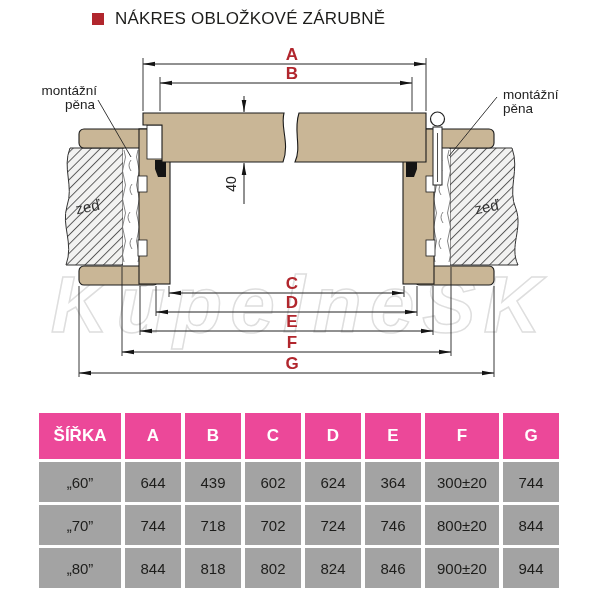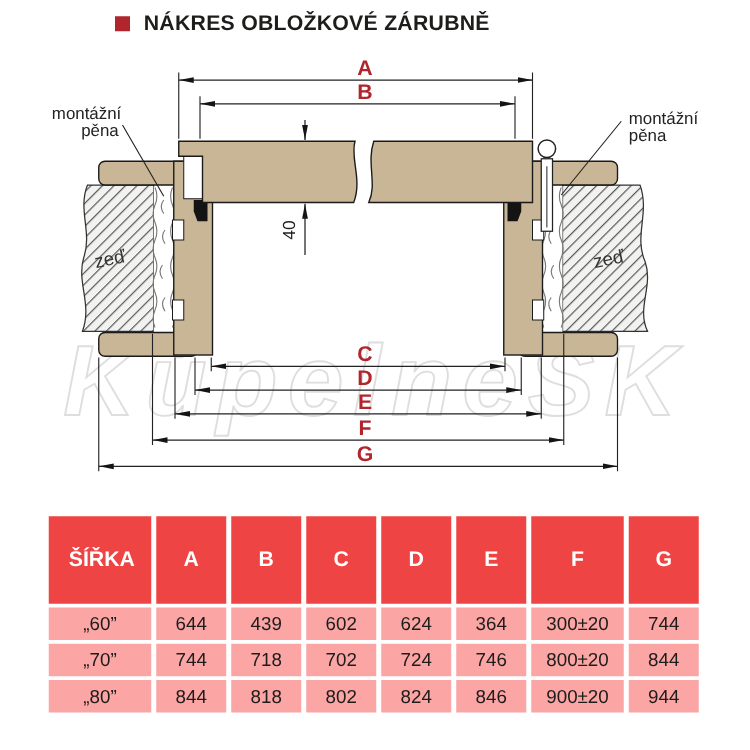--- a/index.html
+++ b/index.html
@@ -2,21 +2,21 @@
 <html><head>
 <meta charset="utf-8">
 <style>
   html,body { margin:0; padding:0; }
   body {
     width:600px; height:600px; position:relative; overflow:hidden;
     background:#ffffff; font-family:"Liberation Sans", sans-serif;
   }
   .title-row { position:absolute; left:92px; top:9px; display:flex; align-items:center; gap:11px; }
   .bullet { width:12px; height:12px; background:#b1262d; flex:0 0 auto; }
-  .page-title { margin:0; font-size:17px; font-weight:bold; color:#1d1d1b; letter-spacing:0.2px; white-space:nowrap; }
+  .page-title { margin:0; font-size:17px; font-weight:normal; color:#1d1d1b; letter-spacing:0.2px; white-space:nowrap; }
 
   svg.diagram { position:absolute; left:0; top:0; }
 
   .wood  { fill:#c9b696; stroke:#1a1a1a; stroke-width:1.1; }
   .wall  { fill:url(#hatch); stroke:#333; stroke-width:1; }
   .whitep{ fill:#ffffff; stroke:#1a1a1a; stroke-width:0.8; }
   .foam  { fill:#ffffff; stroke:none; }
   .seal  { fill:#141414; stroke:none; }
   .thin  { stroke:#222; stroke-width:0.9; fill:none; }
   .dim   { stroke:#222; stroke-width:1; fill:none; }
@@ -26,26 +26,26 @@
   .wallbl{ font-size:15px; fill:#333; text-anchor:middle; }
   .dim40 { font-size:14px; fill:#222; text-anchor:middle; }
   .wm    { font-size:80px; font-style:italic; font-weight:bold; fill:none;
            stroke:#dedede; stroke-width:1.5; text-anchor:middle; letter-spacing:8px; }
 
   table.size-table {
     position:absolute; left:35px; top:410px; width:528px;
     border-collapse:separate; border-spacing:4px 3px; table-layout:fixed;
   }
   .size-table th {
-    background:#ef4444; color:#ffffff; font-size:17px; font-weight:bold;
-    height:38px; text-align:center; padding:16px;
+    background:#ec4899; color:#ffffff; font-size:17px; font-weight:bold;
+    height:38px; text-align:center; padding:4px;
   }
   .size-table td {
-    background:#fca5a5; color:#1d1d1b; font-size:15px; font-weight:normal;
-    height:26px; text-align:center; padding:0; white-space:nowrap;
+    background:#a3a3a3; color:#1d1d1b; font-size:15px; font-weight:normal;
+    height:40px; text-align:center; padding:0; white-space:nowrap;
   }
 </style>
 </head>
 <body>
 
 <div class="title-row">
   <span class="bullet"></span>
   <h1 class="page-title">NÁKRES OBLOŽKOVÉ ZÁRUBNĚ</h1>
 </div>
 

